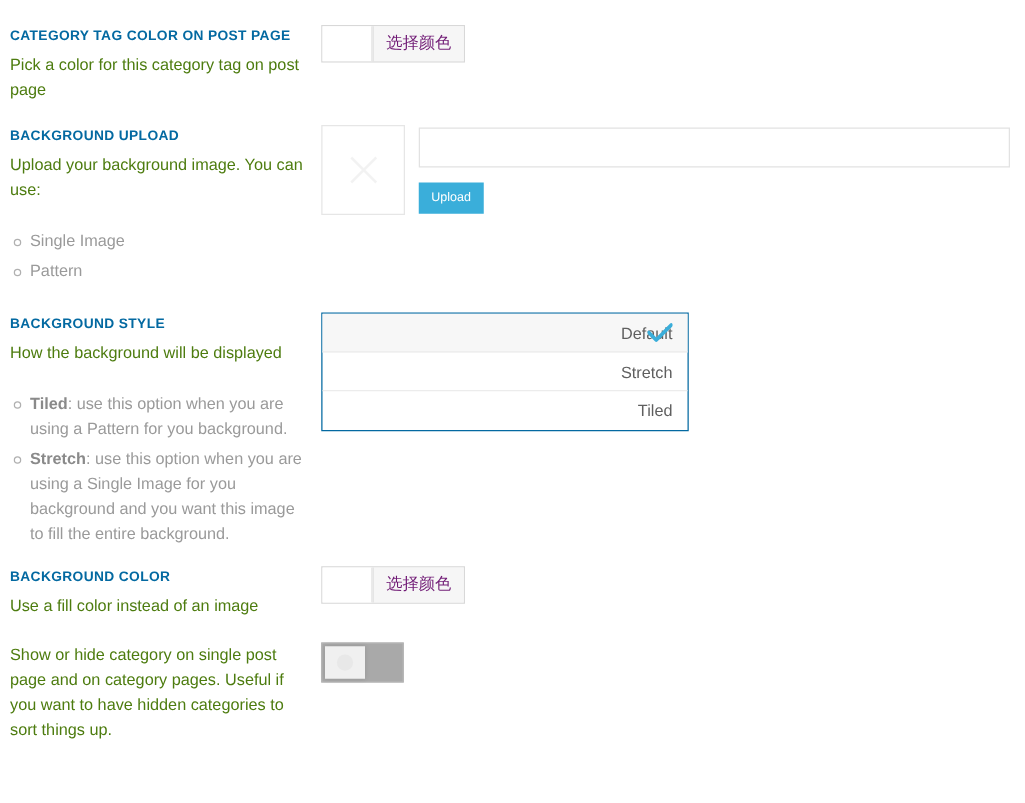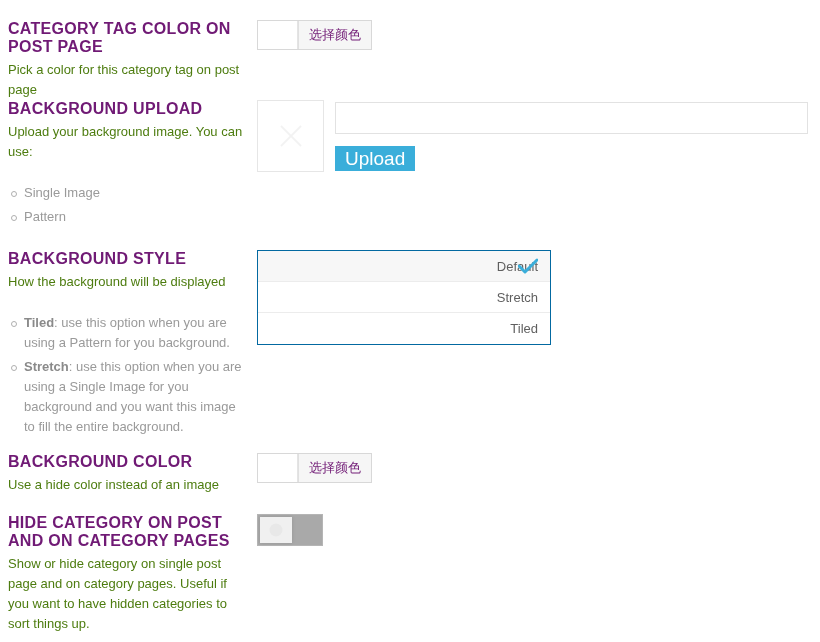--- a/index.html
+++ b/index.html
@@ -31,23 +31,23 @@
     width: 240px;
   }
 
   .control-col {
     position: absolute;
     left: 257px;
     top: 0;
   }
 
   .field-title {
-    font-size: 16px;
+    font-size: 11px;
     font-weight: bold;
-    color: #701a75;
+    color: #0369a1;
     letter-spacing: 0.3px;
     text-transform: uppercase;
     line-height: 18px;
     margin: 0 0 4px 0;
   }
 
   .field-desc {
     font-size: 13px;
     color: #4d7c0f;
     line-height: 20px;
@@ -144,21 +144,21 @@
   .upload-btn {
     position: absolute;
     left: 78px;
     top: 46px;
     height: 25px;
     padding: 0 10px;
     background: #3aaeda;
     border: none;
     color: #ffffff;
     font-family: "Liberation Sans", sans-serif;
-    font-size: 19px;
+    font-size: 10px;
     line-height: 25px;
     cursor: pointer;
   }
 
   
   .option-list {
     width: 294px;
     border: 1px solid #0369a1;
     background: #ffffff;
     text-align: right;
@@ -278,33 +278,32 @@
         <span>Tiled</span>
         
       </div>
     </div>
   </div>
 </div>
 
 <div class="field-row" style="top:453px;">
   <div class="label-col">
     <div class="field-title">BACKGROUND COLOR</div>
-    <p class="field-desc">Use a hide color instead of an image</p>
+    <p class="field-desc">Use a fill color instead of an image</p>
   </div>
   <div class="control-col">
     <div class="colorpicker">
       <div class="color-swatch"></div>
       <div class="color-button">选择颜色</div>
     </div>
   </div>
 </div>
 
 <div class="field-row" style="top:514px;">
   <div class="label-col">
-    <div class="field-title">HIDE CATEGORY ON POST AND ON CATEGORY PAGES</div>
     <p class="field-desc">Show or hide category on single post page and on category pages. Useful if you want to have hidden categories to sort things up.</p>
   </div>
   <div class="control-col">
     <div class="toggle">
       <div class="knob"></div>
     </div>
   </div>
 </div>
 
 </body></html>

